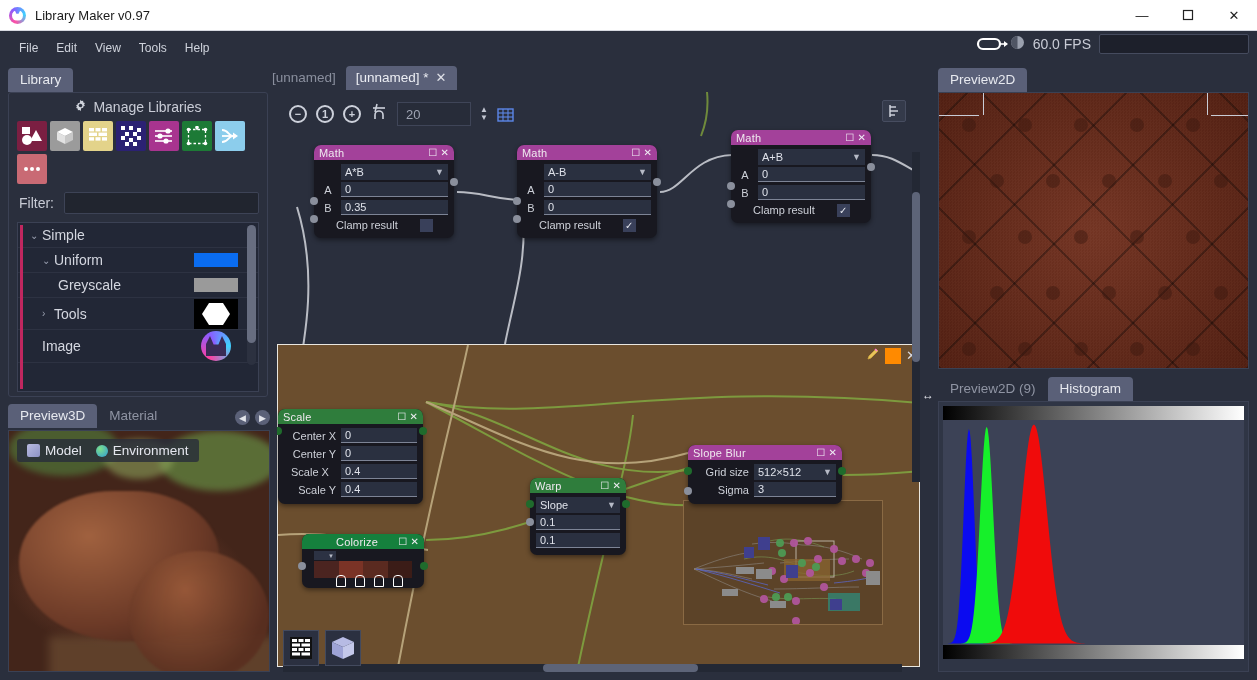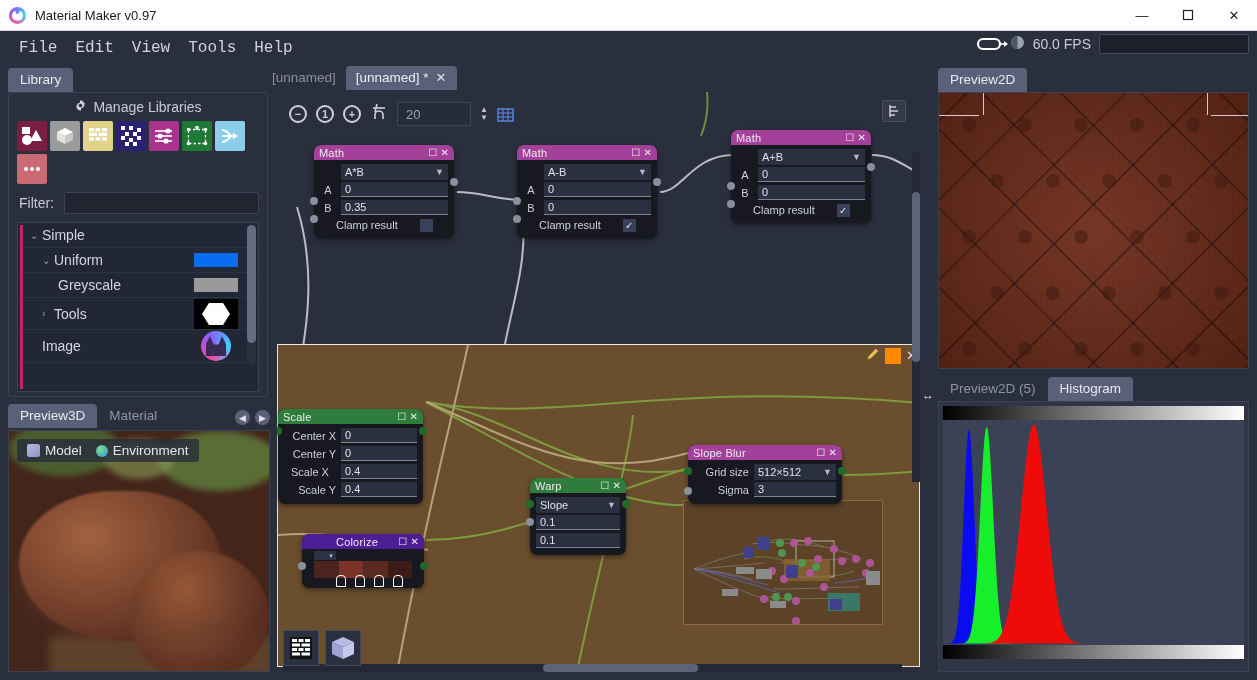--- a/index.html
+++ b/index.html
@@ -26,21 +26,21 @@
     clip-path: polygon(0% 35%,22% 0%,40% 38%,60% 38%,78% 0%,100% 35%,100% 100%,0% 100%);
     background:#ffffff; }
   .title-text{ margin-left:9px; color:#1b1b1b; font-size:13px; }
   .win-btns{ margin-left:auto; display:flex; height:31px; }
   .win-btn{ width:46px; height:31px; display:flex; align-items:center; justify-content:center;
     color:#222; font-size:13px; }
 
   
   .menubar{ position:absolute; left:0; top:31px; width:1257px; height:33px;
     background:#2a2f3d; display:flex; align-items:center; padding-left:10px; }
-  .menu-item{ padding:4px 9px; color:#cfd3dc; font-size:16px; border-radius:3px;font-family:Liberation Mono, monospace;}
+  .menu-item{ padding:4px 9px; color:#cfd3dc; font-size:12px; border-radius:3px;}
 
   .fps-area{ position:absolute; right:8px; top:34px; display:flex; align-items:center; gap:8px; }
   .link-icon{ display:flex; align-items:center; gap:4px; }
   .fps-text{ color:#c9ccd6; font-size:14px; }
   .fps-bar{ width:150px; height:20px; background:#1d202b; border:1px solid #454b5e; border-radius:2px; }
 
   
   .tabstrip{ display:flex; align-items:flex-end; height:26px; }
   .tab{ padding:4px 12px 5px 12px; font-size:13.5px; color:#8f94a3; border-radius:4px 4px 0 0; }
   .tab.active{ background:#5a6078; color:#e7e9ef; }
@@ -115,21 +115,21 @@
   .mini-map{ position:absolute; left:405px; top:155px; width:200px; height:125px;
      background:#5c4328; border:1px solid #8a6a44; overflow:hidden;}
 
   .node{ position:absolute; background:#181820; border-radius:7px;
      box-shadow:0 2px 5px rgba(0,0,0,.45); }
   .node-head{ height:15px; border-radius:7px 7px 0 0; display:flex; align-items:center;
      padding:0 5px; font-size:11px; color:#efe9ef; letter-spacing:.2px;}
   .node-head .ctr{ margin-left:auto; display:flex; gap:3px; align-items:center; font-size:10px; color:#f0eef4;}
   .node-head.math{ background:#a3419a; }
   .node-head.green{ background:#2f7d3c; }
-  .node-head.pink{ background:#4c1d95;padding-left:34px; }
+  .node-head.pink{ background:#15803d;padding-left:34px; }
   .node-head.slope{ background:#a3419a; }
   .node-body{ padding:3px 6px 5px 6px; }
   .nrow{ display:flex; align-items:center; gap:5px; height:17px; margin-bottom:1px; }
   .nlabel{ font-size:11px; color:#cdd0d8; }
   .nfield{ flex:1; background:#2a3040; border-bottom:1px solid #7d8496; color:#dfe2ea;
      font-size:11px; padding:1px 4px; height:15px; }
   .nselect{ flex:1; background:#2a3040; border:none; color:#dfe2ea; font-size:11px;
      padding:1px 4px; height:16px; display:flex; align-items:center; }
   .nselect .cv{ margin-left:auto; font-size:9px; color:#b6bac6;}
   .chk-row{ display:flex; align-items:center; gap:22px; font-size:11px; color:#cdd0d8; height:16px;}
@@ -186,21 +186,21 @@
 </style>
 </head>
 <body>
 
 <div id="app">
 
   <div class="titlebar">
     <div class="title-icon">
         <div class="inner"></div>
       </div>
-    <div class="title-text">Material Maker v0.97</div>
+    <div class="title-text">Library Maker v0.97</div>
     <div class="win-btns">
       <div class="win-btn">—</div>
       <div class="win-btn">
         <svg width="12" height="12" viewBox="0 0 12 12">
             <rect x="1.5" y="1.5" width="9" height="9" fill="none" stroke="#222" stroke-width="1.2"></rect>
           </svg>
       </div>
       <div class="win-btn close">✕</div>
     </div>
   </div>
@@ -867,21 +867,21 @@
         </g>
     </svg>
     <span class="guide" style="left:44px;top:0px;width:1px;height:22px;"></span>
     <span class="guide" style="left:0px;top:22px;width:40px;height:1px;"></span>
     <span class="guide" style="left:268px;top:0px;width:1px;height:22px;"></span>
     <span class="guide" style="left:272px;top:22px;width:40px;height:1px;"></span>
   </div>
 
   <div class="resize-h">↔</div>
   <div class="tabstrip" id="hist-tabs">
-    <div class="tab">Preview2D (5)</div>
+    <div class="tab">Preview2D (9)</div>
     <div class="tab active">Histogram</div>
   </div>
 
   <div id="hist-panel">
     <div class="ramp"></div>
     <div class="hist-area">
       <svg class="hist-svg" viewBox="0 0 303 225" preserveAspectRatio="none">
         <g id="hist-curves">
             <path d="M 0 225 L 0 224.99860508569594 L 1 224.99657993813955 L 2 224.99190288115642 L 3 224.98148868870595 L 4 224.95913476759233 L 5 224.9128874191457 L 6 224.82068446903745 L 7 224.6435775502587 L 8 224.31589571043335 L 9 223.73208629904647 L 10 222.73082915775328 L 11 221.0784765845188 L 12 218.45586049204087 L 13 214.45466443622277 L 14 208.59114121804708 L 15 200.34491698104432 L 16 189.22787995478816 L 17 174.8820835017815 L 18 157.19660261439145 L 19 136.42319298523572 L 20 113.26256311888321 L 21 88.89079183624145 L 22 64.90180767343821 L 23 43.157468956367325 L 24 25.558916253466833 L 25 13.775689249013112 L 26 8.98530498154102 L 27 11.67939369803878 L 28 21.580566323888206 L 29 37.68947080016693 L 30 58.45098856091141 L 31 82.00131423138336 L 32 106.44164867463569 L 33 130.08335583285498 L 34 151.62253275313276 L 35 170.22363890313278 L 36 185.51485321289226 L 37 197.51571430491154 L 38 206.5266665179457 L 39 213.01008223108423 L 40 217.48554899165944 L 41 220.45233538416664 L 42 222.34239936904012 L 43 223.50031127517508 L 44 224.18281073509704 L 45 224.57001401754385 L 46 224.78152786076896 L 47 224.89281156179393 L 48 224.94921798337248 L 49 224.9767682426971 L 50 224.989737237013 L 51 224.9956221925618 L 52 224.99819673676296 L 53 224.99928274807695 L 54 224.99972451723568 L 55 224.99989782908997 L 56 224.99996340934285 L 57 224.9999873461327 L 58 224.99999577441872 L 59 224.99999863742704 L 60 224.99999957572916 L 61 224.99999987243348 L 62 224.99999996296262 L 63 224.99999998961624 L 64 224.9999999971889 L 65 224.99999999926513 L 66 224.9999999998145 L 67 224.99999999995478 L 68 224.99999999998937 L 69 224.99999999999758 L 70 224.99999999999946 L 71 224.9999999999999 L 72 224.99999999999997 L 73 225 L 74 225 L 75 225 L 76 225 L 77 225 L 78 225 L 79 225 L 80 225 L 81 225 L 82 225 L 83 225 L 84 225 L 85 225 L 86 225 L 87 225 L 88 225 L 89 225 L 90 225 L 91 225 L 92 225 L 93 225 L 94 225 L 95 225 L 96 225 L 97 225 L 98 225 L 99 225 L 100 225 L 101 225 L 102 225 L 103 225 L 104 225 L 105 225 L 106 225 L 107 225 L 108 225 L 109 225 L 110 225 L 111 225 L 112 225 L 113 225 L 114 225 L 115 225 L 116 225 L 117 225 L 118 225 L 119 225 L 120 225 L 121 225 L 122 225 L 123 225 L 124 225 L 125 225 L 126 225 L 127 225 L 128 225 L 129 225 L 130 225 L 131 225 L 132 225 L 133 225 L 134 225 L 135 225 L 136 225 L 137 225 L 138 225 L 139 225 L 140 225 L 141 225 L 142 225 L 143 225 L 144 225 L 145 225 L 146 225 L 147 225 L 148 225 L 149 225 L 150 225 L 151 225 L 152 225 L 153 225 L 154 225 L 155 225 L 156 225 L 157 225 L 158 225 L 159 225 L 160 225 L 161 225 L 162 225 L 163 225 L 164 225 L 165 225 L 166 225 L 167 225 L 168 225 L 169 225 L 170 225 L 171 225 L 172 225 L 173 225 L 174 225 L 175 225 L 176 225 L 177 225 L 178 225 L 179 225 L 180 225 L 181 225 L 182 225 L 183 225 L 184 225 L 185 225 L 186 225 L 187 225 L 188 225 L 189 225 L 190 225 L 191 225 L 192 225 L 193 225 L 194 225 L 195 225 L 196 225 L 197 225 L 198 225 L 199 225 L 200 225 L 201 225 L 202 225 L 203 225 L 204 225 L 205 225 L 206 225 L 207 225 L 208 225 L 209 225 L 210 225 L 211 225 L 212 225 L 213 225 L 214 225 L 215 225 L 216 225 L 217 225 L 218 225 L 219 225 L 220 225 L 221 225 L 222 225 L 223 225 L 224 225 L 225 225 L 226 225 L 227 225 L 228 225 L 229 225 L 230 225 L 231 225 L 232 225 L 233 225 L 234 225 L 235 225 L 236 225 L 237 225 L 238 225 L 239 225 L 240 225 L 241 225 L 242 225 L 243 225 L 244 225 L 245 225 L 246 225 L 247 225 L 248 225 L 249 225 L 250 225 L 251 225 L 252 225 L 253 225 L 254 225 L 255 225 L 256 225 L 257 225 L 258 225 L 259 225 L 260 225 L 261 225 L 262 225 L 263 225 L 264 225 L 265 225 L 266 225 L 267 225 L 268 225 L 269 225 L 270 225 L 271 225 L 272 225 L 273 225 L 274 225 L 275 225 L 276 225 L 277 225 L 278 225 L 279 225 L 280 225 L 281 225 L 282 225 L 283 225 L 284 225 L 285 225 L 286 225 L 287 225 L 288 225 L 289 225 L 290 225 L 291 225 L 292 225 L 293 225 L 294 225 L 295 225 L 296 225 L 297 225 L 298 225 L 299 225 L 300 225 L 301 225 L 302 225 L 303 225 L 303 225 Z" fill="#0b0bf0"></path>
             <path d="M 0 225 L 0 224.99999996750734 L 1 224.99999991010137 L 2 224.99999975703 L 3 224.9999993585191 L 4 224.9999983455776 L 5 224.99999583187608 L 6 224.9999897419122 L 7 224.999975338257 L 8 224.99994208211555 L 9 224.99986712808945 L 10 224.99970222705494 L 11 224.9993481181947 L 12 224.99860593170624 L 13 224.99708773556213 L 14 224.9940569534626 L 15 224.98815270992785 L 16 224.97692931551677 L 17 224.95611324153262 L 18 224.9184473465549 L 19 224.85196164364757 L 20 224.73749234046858 L 21 224.54528291501626 L 22 224.23056465677288 L 23 223.7281539154219 L 24 222.94633997164465 L 25 221.76067807831348 L 26 220.00872800798015 L 27 217.48723281945564 L 28 213.95361461411042 L 29 209.13383310953785 L 30 202.738449342329 L 31 194.48802122867295 L 32 184.14766340230145 L 33 171.56879157781896 L 34 156.7339682684463 L 35 139.7987655862732 L 36 121.12317126618683 L 37 101.28480471570992 L 38 81.06746502658939 L 39 61.421406151431455 L 40 43.39594827901425 L 41 28.049919007490672 L 42 16.350013644822468 L 43 9.070427747442324 L 44 6.708183354532366 L 45 9.427006398364938 L 46 17.03855944212799 L 47 29.024018361280554 L 48 44.5925588137051 L 49 62.76759296084393 L 50 82.48770175112065 L 51 102.70783242059306 L 52 122.487574674129 L 53 141.05671876469287 L 54 157.85294947334518 L 55 172.53139625468094 L 56 184.94989670070646 L 57 195.1365938513021 L 58 203.24762869349502 L 59 209.52233502107472 L 60 214.2418934121478 L 61 217.69537692958025 L 62 220.1550271773451 L 63 221.86081835164546 L 64 223.01311324230355 L 65 223.77153906468857 L 66 224.25803887196525 L 67 224.5622435821143 L 68 224.7477010413872 L 69 224.8579536885374 L 70 224.92187751836886 L 71 224.95802857956457 L 72 224.9779726186398 L 73 224.98870714787597 L 74 224.99434443525487 L 75 224.9972331865208 L 76 224.9986777445861 L 77 224.99938271973576 L 78 224.9997184983163 L 79 224.99987459606376 L 80 224.99994542761843 L 81 224.99997680116303 L 82 224.9999903663451 L 83 224.99999609206327 L 84 224.9999984514133 L 85 224.99999940054704 L 86 224.99999977332362 L 87 224.99999991626848 L 88 224.99999996978636 L 89 224.99999998935002 L 90 224.99999999633286 L 91 224.9999999987665 L 92 224.9999999995947 L 93 224.9999999998699 L 94 224.99999999995921 L 95 224.9999999999875 L 96 224.99999999999625 L 97 224.99999999999892 L 98 224.9999999999997 L 99 224.99999999999991 L 100 224.99999999999997 L 101 225 L 102 225 L 103 225 L 104 225 L 105 225 L 106 225 L 107 225 L 108 225 L 109 225 L 110 225 L 111 225 L 112 225 L 113 225 L 114 225 L 115 225 L 116 225 L 117 225 L 118 225 L 119 225 L 120 225 L 121 225 L 122 225 L 123 225 L 124 225 L 125 225 L 126 225 L 127 225 L 128 225 L 129 225 L 130 225 L 131 225 L 132 225 L 133 225 L 134 225 L 135 225 L 136 225 L 137 225 L 138 225 L 139 225 L 140 225 L 141 225 L 142 225 L 143 225 L 144 225 L 145 225 L 146 225 L 147 225 L 148 225 L 149 225 L 150 225 L 151 225 L 152 225 L 153 225 L 154 225 L 155 225 L 156 225 L 157 225 L 158 225 L 159 225 L 160 225 L 161 225 L 162 225 L 163 225 L 164 225 L 165 225 L 166 225 L 167 225 L 168 225 L 169 225 L 170 225 L 171 225 L 172 225 L 173 225 L 174 225 L 175 225 L 176 225 L 177 225 L 178 225 L 179 225 L 180 225 L 181 225 L 182 225 L 183 225 L 184 225 L 185 225 L 186 225 L 187 225 L 188 225 L 189 225 L 190 225 L 191 225 L 192 225 L 193 225 L 194 225 L 195 225 L 196 225 L 197 225 L 198 225 L 199 225 L 200 225 L 201 225 L 202 225 L 203 225 L 204 225 L 205 225 L 206 225 L 207 225 L 208 225 L 209 225 L 210 225 L 211 225 L 212 225 L 213 225 L 214 225 L 215 225 L 216 225 L 217 225 L 218 225 L 219 225 L 220 225 L 221 225 L 222 225 L 223 225 L 224 225 L 225 225 L 226 225 L 227 225 L 228 225 L 229 225 L 230 225 L 231 225 L 232 225 L 233 225 L 234 225 L 235 225 L 236 225 L 237 225 L 238 225 L 239 225 L 240 225 L 241 225 L 242 225 L 243 225 L 244 225 L 245 225 L 246 225 L 247 225 L 248 225 L 249 225 L 250 225 L 251 225 L 252 225 L 253 225 L 254 225 L 255 225 L 256 225 L 257 225 L 258 225 L 259 225 L 260 225 L 261 225 L 262 225 L 263 225 L 264 225 L 265 225 L 266 225 L 267 225 L 268 225 L 269 225 L 270 225 L 271 225 L 272 225 L 273 225 L 274 225 L 275 225 L 276 225 L 277 225 L 278 225 L 279 225 L 280 225 L 281 225 L 282 225 L 283 225 L 284 225 L 285 225 L 286 225 L 287 225 L 288 225 L 289 225 L 290 225 L 291 225 L 292 225 L 293 225 L 294 225 L 295 225 L 296 225 L 297 225 L 298 225 L 299 225 L 300 225 L 301 225 L 302 225 L 303 225 L 303 225 Z" fill="#16f02a"></path>

